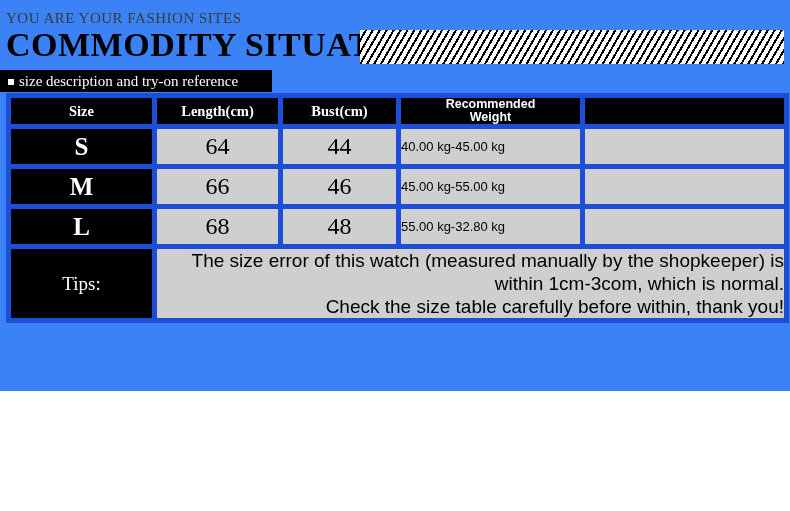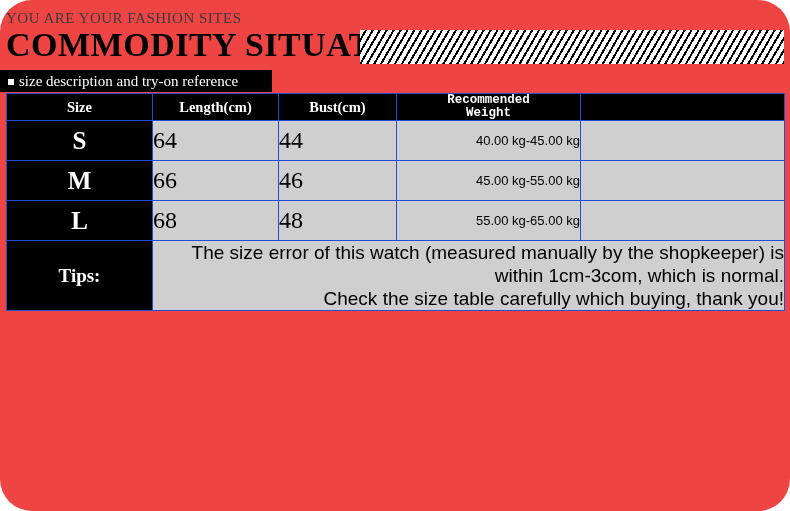--- a/index.html
+++ b/index.html
@@ -9,23 +9,22 @@
   body {
     width: 790px;
     height: 511px;
     background: #ffffff;
     font-family: "Liberation Sans", sans-serif;
     overflow: hidden;
   }
   .page {
     position: relative;
     width: 790px;
-    height: 511px;
-    background: #ef4444;
-    border-radius: 32px;
+    height: 391px;
+    background: #3b82f6;
   }
 
   
   .header {
     position: relative;
     height: 92px;
   }
   .kicker {
     position: absolute;
     left: 6px;
@@ -93,21 +92,21 @@
     left: 6px;
     top: 93px;
     width: 778px;
   }
   table.size-table {
     border-collapse: collapse;
     width: 778px;
     table-layout: fixed;
   }
   table.size-table td, table.size-table th {
-    border: 1px solid #1d4ed8;
+    border: 5px solid #1d4ed8;
     padding: 0;
     vertical-align: middle;
   }
   .col-size   { width: 146px; }
   .col-length { width: 126px; }
   .col-bust   { width: 118px; }
   .col-weight { width: 184px; }
   .col-blank  { width: 204px; }
 
   thead td {
@@ -115,59 +114,59 @@
     background: #000000;
     color: #ffffff;
     text-align: center;
     font-weight: bold;
     font-size: 14.5px;
     font-family: "Liberation Serif", serif;
   }
   thead td.hdr-weight {
     font-size: 12.5px;
     line-height: 13px;
-    font-family: Liberation Mono, monospace;
+    font-family: Liberation Sans, sans-serif;
     margin-left: 20px;
   }
   thead td.hdr-blank { background: #000000; }
 
   tbody tr { height: 40px; }
 
   td.cell-size {
     background: #000000;
     color: #ffffff;
     text-align: center;
     font-weight: bold;
     font-size: 25px;
     font-family: "Liberation Serif", serif;
   }
   td.cell-num {
     background: #cfcfcf;
     color: #000000;
+    text-align: center;
+    font-size: 24px;
+    font-family: "Liberation Serif", serif;
+  }
+  td.cell-weight {
+    background: #cfcfcf;
+    color: #000000;
     text-align: left;
-    font-size: 24px;
-    font-family: "Liberation Serif", serif;
-  }
-  td.cell-weight {
-    background: #cfcfcf;
-    color: #000000;
-    text-align: right;
     font-size: 13px;
     font-family: "Liberation Sans", sans-serif;
   }
   td.cell-blank {
     background: #cfcfcf;
   }
 
   tr.tips-row { height: 62px; }
   td.cell-tips-label {
     background: #000000;
     color: #ffffff;
     text-align: center;
-    font-weight: bold;
+    font-weight: normal;
     font-size: 19px;
     font-family: "Liberation Serif", serif;
   }
   td.cell-tips-text {
     background: #cfcfcf;
     color: #000000;
     text-align: right;
     font-size: 19px;
     line-height: 23px;
     padding: 4px 10px 4px 8px;
@@ -220,27 +219,27 @@
           <td class="cell-size">M</td>
           <td class="cell-num">66</td>
           <td class="cell-num">46</td>
           <td class="cell-weight">45.00 kg-55.00 kg</td>
           <td class="cell-blank"></td>
         </tr>
         <tr>
           <td class="cell-size">L</td>
           <td class="cell-num">68</td>
           <td class="cell-num">48</td>
-          <td class="cell-weight">55.00 kg-65.00 kg</td>
+          <td class="cell-weight">55.00 kg-32.80 kg</td>
           <td class="cell-blank"></td>
         </tr>
         <tr class="tips-row">
           <td class="cell-tips-label">Tips:</td>
           <td class="cell-tips-text" colspan="4">
             <div>The size error of this watch (measured manually by the shopkeeper) is within 1cm-3com, which is normal.</div>
-            <div>Check the size table carefully which buying, thank you!</div>
+            <div>Check the size table carefully before within, thank you!</div>
           </td>
         </tr>
       </tbody>
     </table>
   </div>
 
 </div>
 
 </body></html>

